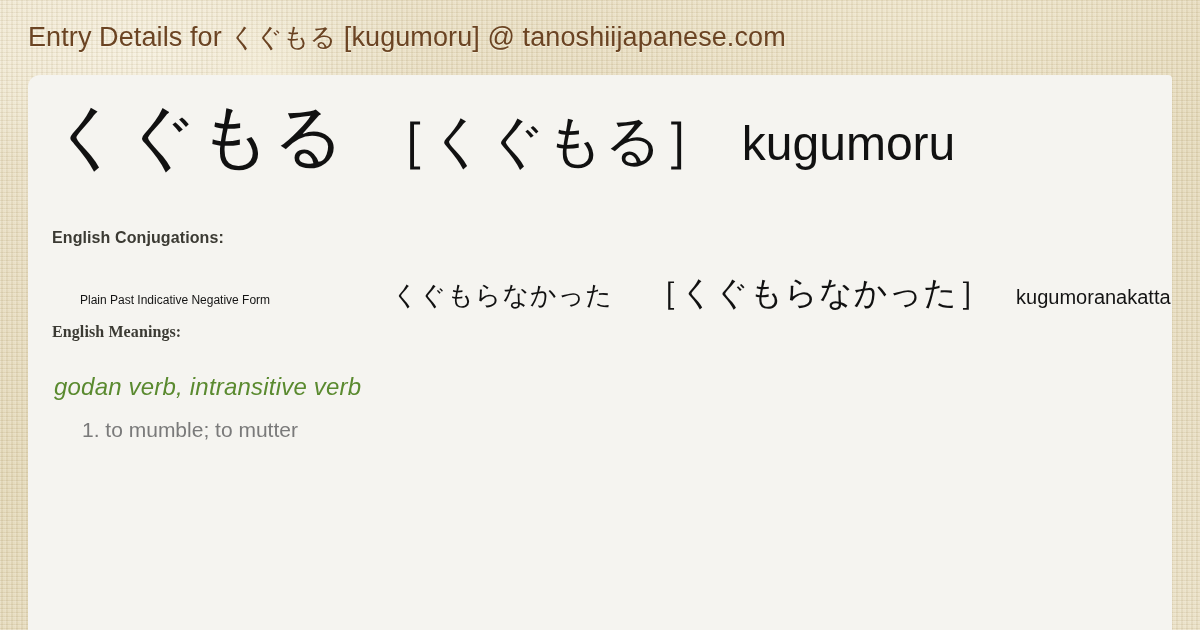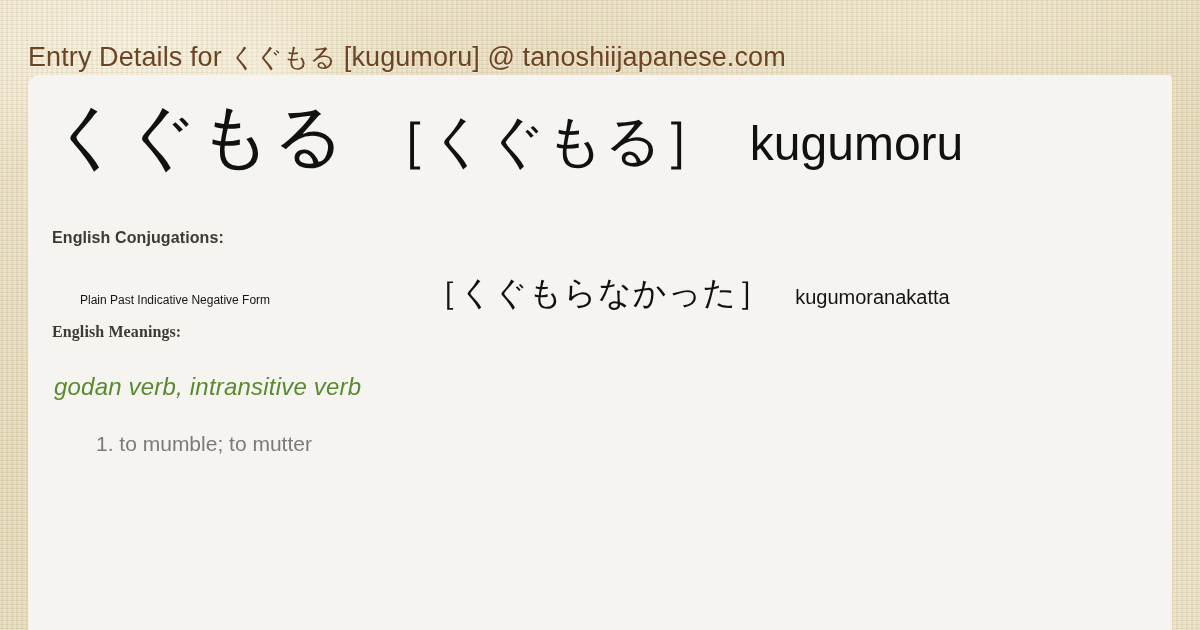--- a/index.html
+++ b/index.html
@@ -60,21 +60,20 @@
   
   .header {
     position: absolute;
     left: 0;
     top: 0;
     width: 1096px;
     height: 75px;
     z-index: 2;
     display: flex;
     align-items: center;
-    margin-top: 20px;
   }
   .header-title {
     margin-left: 28px;
     color: #6b4423;
     font-family: "Liberation Sans", sans-serif;
     font-size: 27px;
     font-weight: 400;
     letter-spacing: 0.1px;
     white-space: nowrap;
     text-shadow: 0 1px 0 rgba(255,250,235,0.55);
@@ -119,21 +118,21 @@
     font-size: 56px;
     color: #111111;
     letter-spacing: 1px;
     margin-left: 26px;
     line-height: 1;
   }
   .headword .romaji {
     font-family: "Liberation Sans", sans-serif;
     font-size: 48px;
     color: #111111;
-    margin-left: 30px;
+    margin-left: 22px;
     line-height: 1;
   }
 
   
   .section-label {
     position: absolute;
     left: 24px;
     font-family: "Liberation Sans", sans-serif;
     font-size: 16px;
     font-weight: bold;
@@ -187,21 +186,21 @@
     font-family: "Liberation Sans", sans-serif;
     font-style: italic;
     font-size: 24px;
     color: #5a8a2f;
     letter-spacing: 0.2px;
   }
   .meaning-list {
     position: absolute;
     left: 52px;
     top: 338px;
-    margin: 16px;
+    margin: 2px;
     padding: 0;
     list-style: none;
   }
   .meaning-item {
     font-family: "Liberation Sans", sans-serif;
     font-size: 21px;
     color: #7a7a7a;
     line-height: 30px;
     white-space: nowrap;
   }
@@ -223,20 +222,21 @@
   <div class="headword">
     <span class="kanji">くぐもる</span>
     <span class="reading">［くぐもる］</span>
     <span class="romaji">kugumoru</span>
   </div>
 
   <div class="section-label" id="label-conjugations">English Conjugations:</div>
 
   <div class="conj-row">
     <span class="form-name">Plain Past Indicative Negative Form</span>
+    <span class="conj-jp">くぐもらなかった</span>
     <span class="conj-reading">［くぐもらなかった］</span>
     <span class="conj-romaji">kugumoranakatta</span>
   </div>
 
   <div class="section-label" id="label-meanings">English Meanings:</div>
 
   <div class="pos-tags">godan verb, intransitive verb</div>
 
   <ul class="meaning-list">
     <li class="meaning-item">

